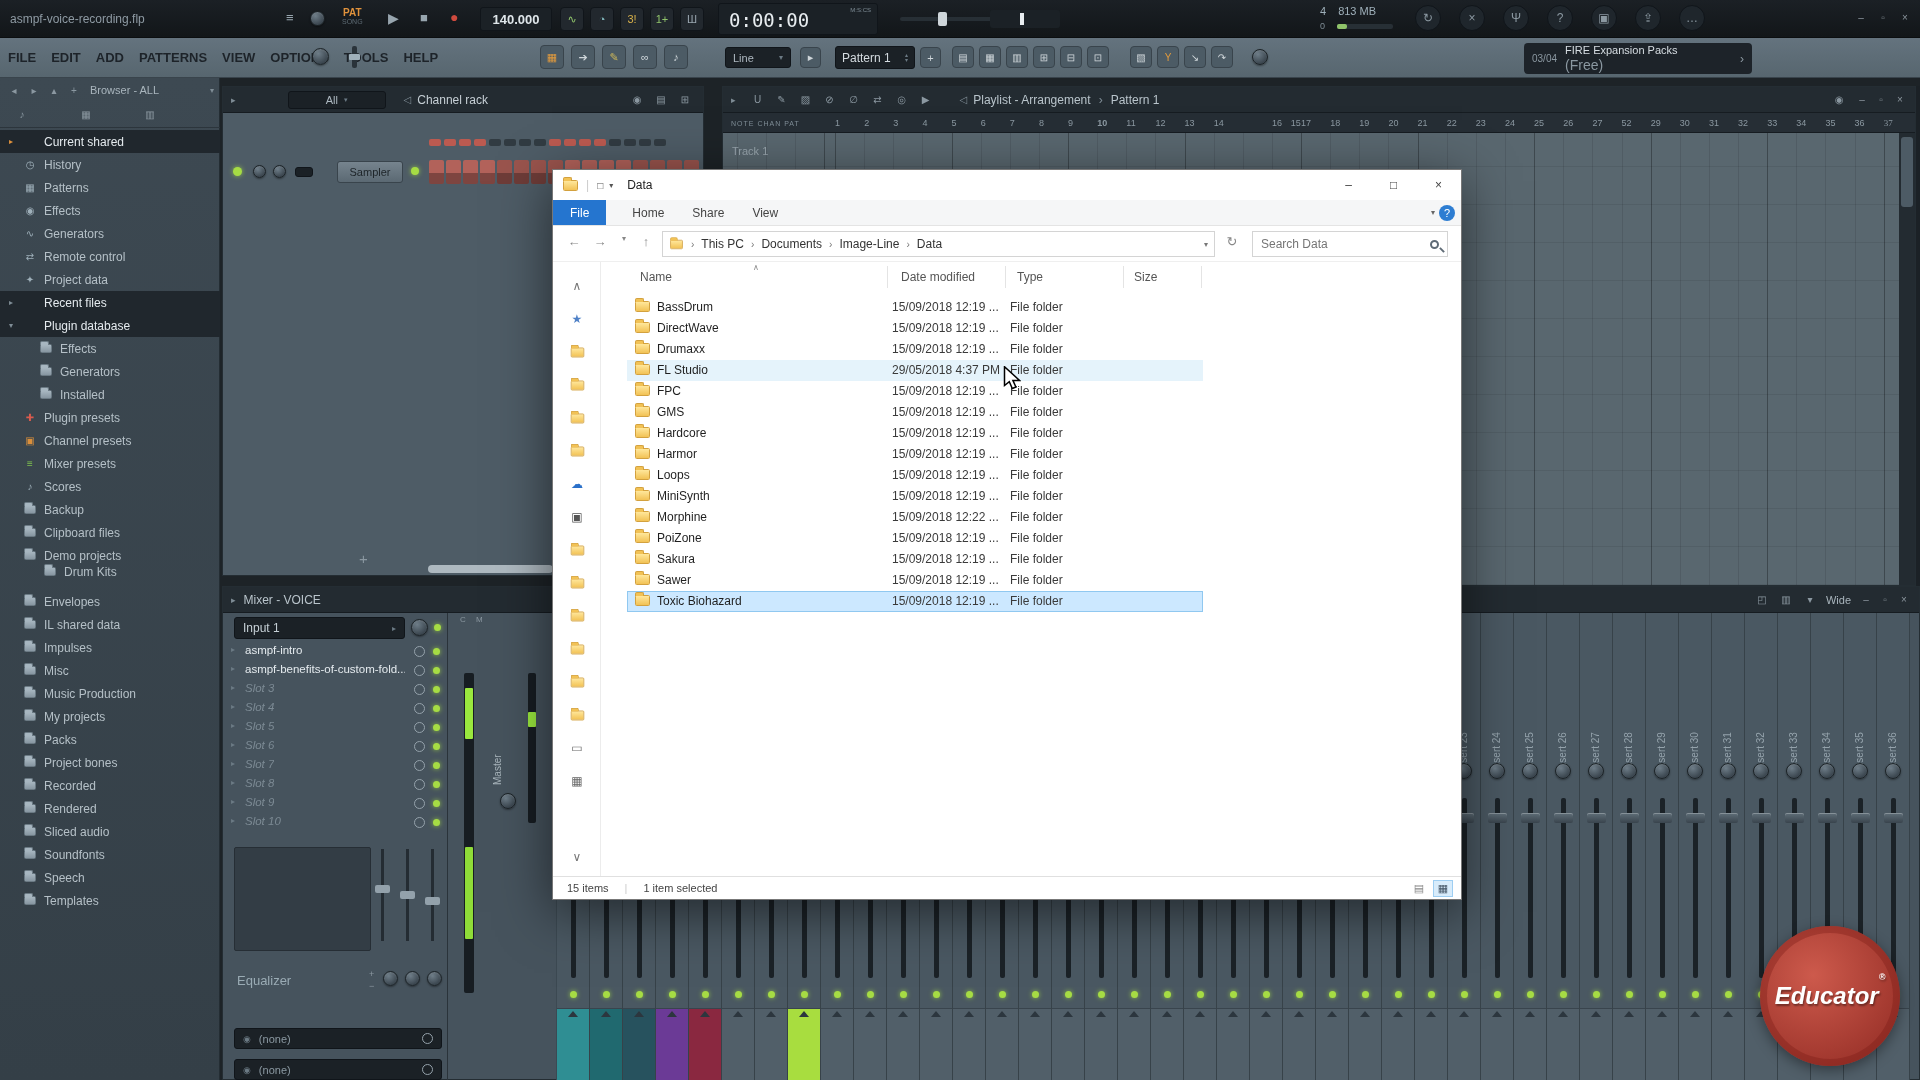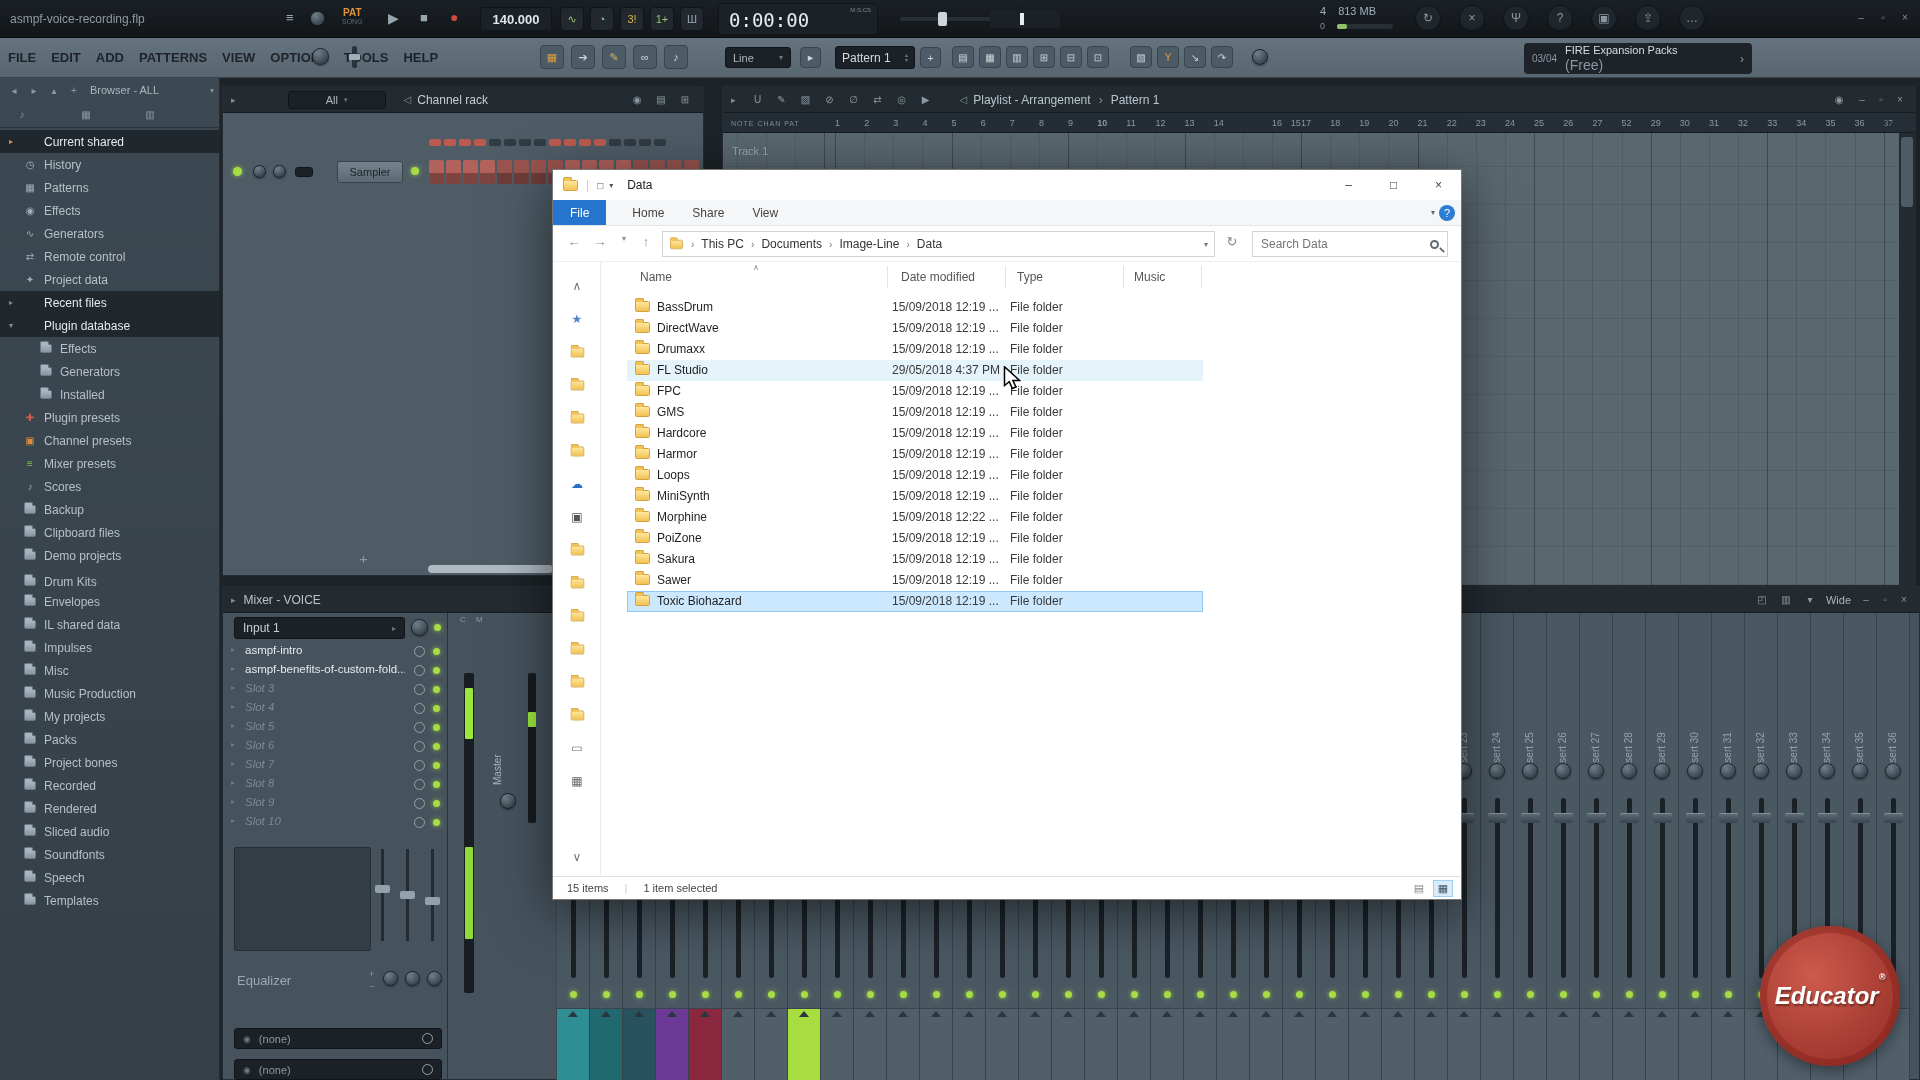--- a/index.html
+++ b/index.html
@@ -331,21 +331,21 @@
           </div>
           <div class="br-label">Clipboard files</div>
         </div>
         <div class="br-row" style="top: 414px;">
           <div class="br-arrow"></div>
           <div class="br-ic">
             <div class="fold cool"></div>
           </div>
           <div class="br-label">Demo projects</div>
         </div>
-        <div class="br-row" style="top: 440px;">
+        <div class="br-row" style="top: 430px; margin-left: 20px;">
           <div class="br-arrow"></div>
           <div class="br-ic">
             <div class="fold cool"></div>
           </div>
           <div class="br-label">Drum Kits</div>
         </div>
         <div class="br-row" style="top: 460px;">
           <div class="br-arrow"></div>
           <div class="br-ic">
             <div class="fold cool"></div>
@@ -1150,21 +1150,21 @@
           <div class="fold" style="transform: scale(0.9);"></div>
         </div>
         <div class="exnav" style="top: 476px; color: rgb(102, 102, 102);">▭</div>
         <div class="exnav" style="top: 509px; color: rgb(102, 102, 102);">▦</div>
         <div class="exnav" style="top: 585px; color: rgb(119, 119, 119);">∨</div>
       </div>
     <span class="colh" style="left:87px">Name</span>
     <span class="a" style="left:200px;top:93px;font-size:8px;color:#888">∧</span>
     <span class="colh" style="left:348px">Date modified</span>
     <span class="colh" style="left:464px">Type</span>
-    <span class="colh" style="left:581px">Music</span>
+    <span class="colh" style="left:581px">Size</span>
     <span class="colsep" style="left:334px"></span>
       <span class="colsep" style="left:452px"></span>
       <span class="colsep" style="left:570px"></span>
       <span class="colsep" style="left:648px"></span>
     <div id="file-rows" style="position:absolute;left:0;top:0;right:0;bottom:23px">
         <div class="ex-row" style="top: 127px;">
           <div class="fold exf"></div>
           <div class="exc n">BassDrum</div>
           <div class="exc d">15/09/2018 12:19 ...</div>
           <div class="exc t">File folder</div>

